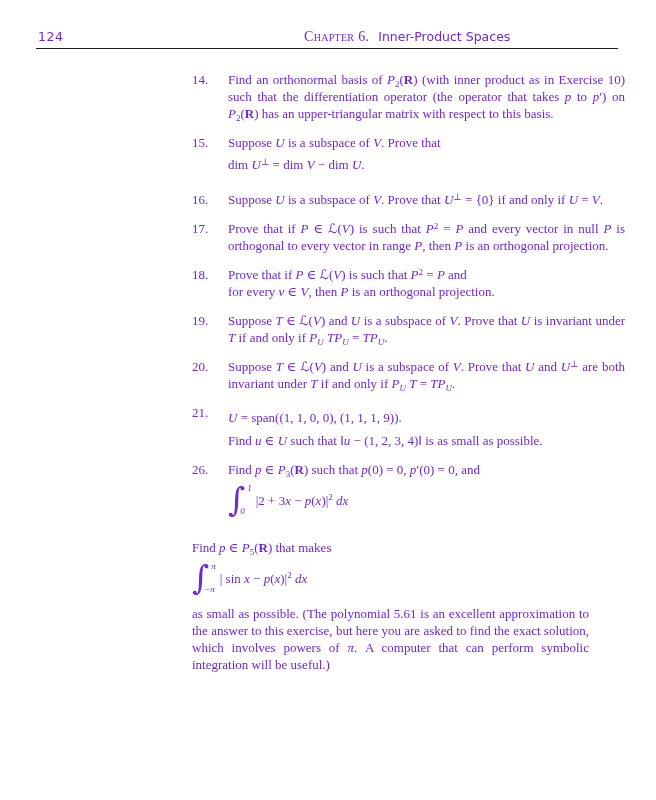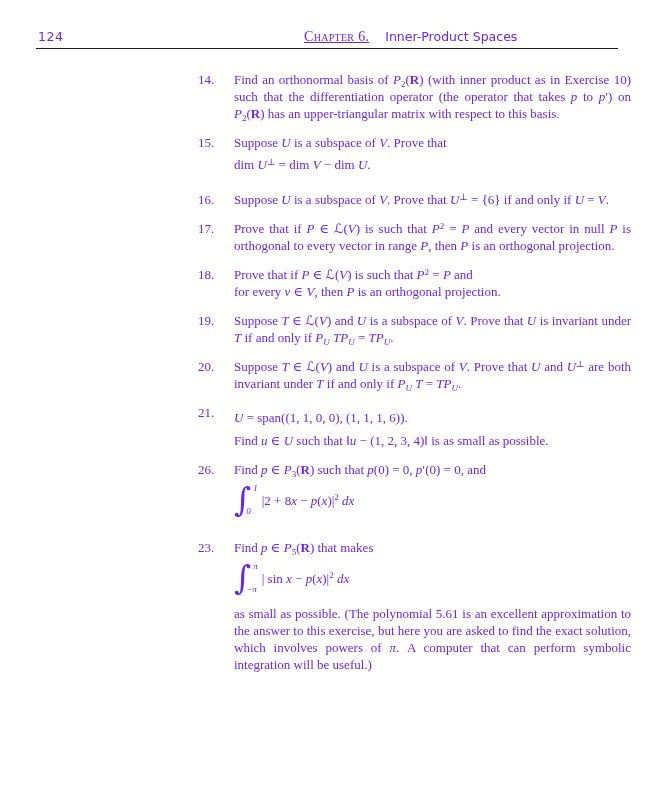--- a/index.html
+++ b/index.html
@@ -24,30 +24,30 @@
   }
   .pnum {
     position:absolute; left:2px; bottom:3px;
     font-family:"DejaVu Sans","Liberation Sans",sans-serif;
     font-size:12.5px; letter-spacing:0.5px;
   }
   .chead { position:absolute; left:268px; bottom:3px; white-space:nowrap; }
   .chap {
     font-family:"Liberation Serif","DejaVu Serif",serif;
     font-variant:small-caps;
-    font-size:14px; letter-spacing:0.3px;text-decoration:underline;
+    font-size:14px; letter-spacing:0.3px;
   }
   .sect {
     font-family:"DejaVu Sans","Liberation Sans",sans-serif;
-    font-size:12.5px; margin-left:16px;
+    font-size:12.5px; margin-left:9px;
   }
   
   .content {
     position:absolute;
-    top:71px; left:198px;
+    top:71px; left:192px;
     width:433px;
   }
   .exercise { display:flex; margin-bottom:12px; }
   .ex-num { flex:none; width:36px; }
   .ex-body { width:397px; }
   .para { text-align:justify; }
   .display { text-align:left; margin:5px 0 6px 0; }
   
   .ri { font-style:italic; }
   .rb { font-weight:bold; }
@@ -91,21 +91,21 @@
       <div class="exercise">
         <div class="ex-num">15.</div>
         <div class="ex-body">
           <div class="para"><span class="rn">Suppose </span><span class="ri">U</span><span class="rn"> is a subspace of </span><span class="ri">V</span><span class="rn">. Prove that</span></div>
           <div class="display"><span class="rn">dim </span><span class="ri">U</span><span class="rsup">⊥</span><span class="rn"> = dim </span><span class="ri">V</span><span class="rn"> − dim </span><span class="ri">U</span><span class="rn">.</span></div>
         </div>
       </div>
       <div class="exercise">
         <div class="ex-num">16.</div>
         <div class="ex-body">
-          <div class="para"><span class="rn">Suppose </span><span class="ri">U</span><span class="rn"> is a subspace of </span><span class="ri">V</span><span class="rn">. Prove that </span><span class="ri">U</span><span class="rsup">⊥</span><span class="rn"> = {6} if and only if </span><span class="ri">U</span><span class="rn"> = </span><span class="ri">V</span><span class="rn">.</span></div>
+          <div class="para"><span class="rn">Suppose </span><span class="ri">U</span><span class="rn"> is a subspace of </span><span class="ri">V</span><span class="rn">. Prove that </span><span class="ri">U</span><span class="rsup">⊥</span><span class="rn"> = {0} if and only if </span><span class="ri">U</span><span class="rn"> = </span><span class="ri">V</span><span class="rn">.</span></div>
         </div>
       </div>
       <div class="exercise">
         <div class="ex-num">17.</div>
         <div class="ex-body">
           <div class="para"><span class="rn">Prove that if </span><span class="ri">P</span><span class="rn"> ∈ </span><span class="rs">ℒ</span><span class="rn">(</span><span class="ri">V</span><span class="rn">) is such that </span><span class="ri">P</span><span class="rsup">2</span><span class="rn"> = </span><span class="ri">P</span><span class="rn"> and every vector in null </span><span class="ri">P</span><span class="rn"> is orthogonal to every vector in range </span><span class="ri">P</span><span class="rn">, then </span><span class="ri">P</span><span class="rn"> is an orthogonal projection.</span></div>
         </div>
       </div>
       <div class="exercise">
         <div class="ex-num">18.</div>
@@ -122,39 +122,38 @@
       </div>
       <div class="exercise">
         <div class="ex-num">20.</div>
         <div class="ex-body">
           <div class="para"><span class="rn">Suppose </span><span class="ri">T</span><span class="rn"> ∈ </span><span class="rs">ℒ</span><span class="rn">(</span><span class="ri">V</span><span class="rn">) and </span><span class="ri">U</span><span class="rn"> is a subspace of </span><span class="ri">V</span><span class="rn">. Prove that </span><span class="ri">U</span><span class="rn"> and </span><span class="ri">U</span><span class="rsup">⊥</span><span class="rn"> are both invariant under </span><span class="ri">T</span><span class="rn"> if and only if </span><span class="ri">P</span><span class="rsubi">U</span><span class="rn"> </span><span class="ri">T</span><span class="rn"> = </span><span class="ri">TP</span><span class="rsubi">U</span><span class="rn">.</span></div>
         </div>
       </div>
       <div class="exercise">
         <div class="ex-num">21.</div>
         <div class="ex-body">
-          <div class="display"><span class="ri">U</span><span class="rn"> = span((1, 1, 0, 0), (1, 1, 1, 6)).</span></div>
+          <div class="display"><span class="ri">U</span><span class="rn"> = span((1, 1, 0, 0), (1, 1, 1, 9)).</span></div>
           <div class="para"><span class="rn">Find </span><span class="ri">u</span><span class="rn"> ∈ </span><span class="ri">U</span><span class="rn"> such that ‖</span><span class="ri">u</span><span class="rn"> − (1, 2, 3, 4)‖ is as small as possible.</span></div>
         </div>
       </div>
       <div class="exercise">
         <div class="ex-num">26.</div>
         <div class="ex-body">
           <div class="para"><span class="rn">Find </span><span class="ri">p</span><span class="rn"> ∈ </span><span class="ri">P</span><span class="rsub">3</span><span class="rn">(</span><span class="rb">R</span><span class="rn">) such that </span><span class="ri">p</span><span class="rn">(0) = 0, </span><span class="ri">p</span><span class="rn">′(0) = 0, and</span></div>
           <div class="display"><span class="int-wrap">
               <span class="int-sign">∫</span>
               <span class="int-lims">
                 <span class="int-up">1</span>
                 <span class="int-lo">0</span>
               </span>
-            </span><span class="rn">|2 + 8</span><span class="ri">x</span><span class="rn"> − </span><span class="ri">p</span><span class="rn">(</span><span class="ri">x</span><span class="rn">)|</span><span class="rsup">2</span><span class="rn"> </span><span class="ri">dx</span></div>
+            </span><span class="rn">|2 + 3</span><span class="ri">x</span><span class="rn"> − </span><span class="ri">p</span><span class="rn">(</span><span class="ri">x</span><span class="rn">)|</span><span class="rsup">2</span><span class="rn"> </span><span class="ri">dx</span></div>
         </div>
       </div>
       <div class="exercise">
-        <div class="ex-num">23.</div>
         <div class="ex-body">
           <div class="para"><span class="rn">Find </span><span class="ri">p</span><span class="rn"> ∈ </span><span class="ri">P</span><span class="rsub">5</span><span class="rn">(</span><span class="rb">R</span><span class="rn">) that makes</span></div>
           <div class="display"><span class="int-wrap">
               <span class="int-sign">∫</span>
               <span class="int-lims">
                 <span class="int-up">π</span>
                 <span class="int-lo">−π</span>
               </span>
             </span><span class="rn">| sin </span><span class="ri">x</span><span class="rn"> − </span><span class="ri">p</span><span class="rn">(</span><span class="ri">x</span><span class="rn">)|</span><span class="rsup">2</span><span class="rn"> </span><span class="ri">dx</span></div>
           <div class="para"><span class="rn">as small as possible. (The polynomial 5.61 is an excellent approximation to the answer to this exercise, but here you are asked to find the exact solution, which involves powers of </span><span class="ri">π</span><span class="rn">. A computer that can perform symbolic integration will be useful.)</span></div>

